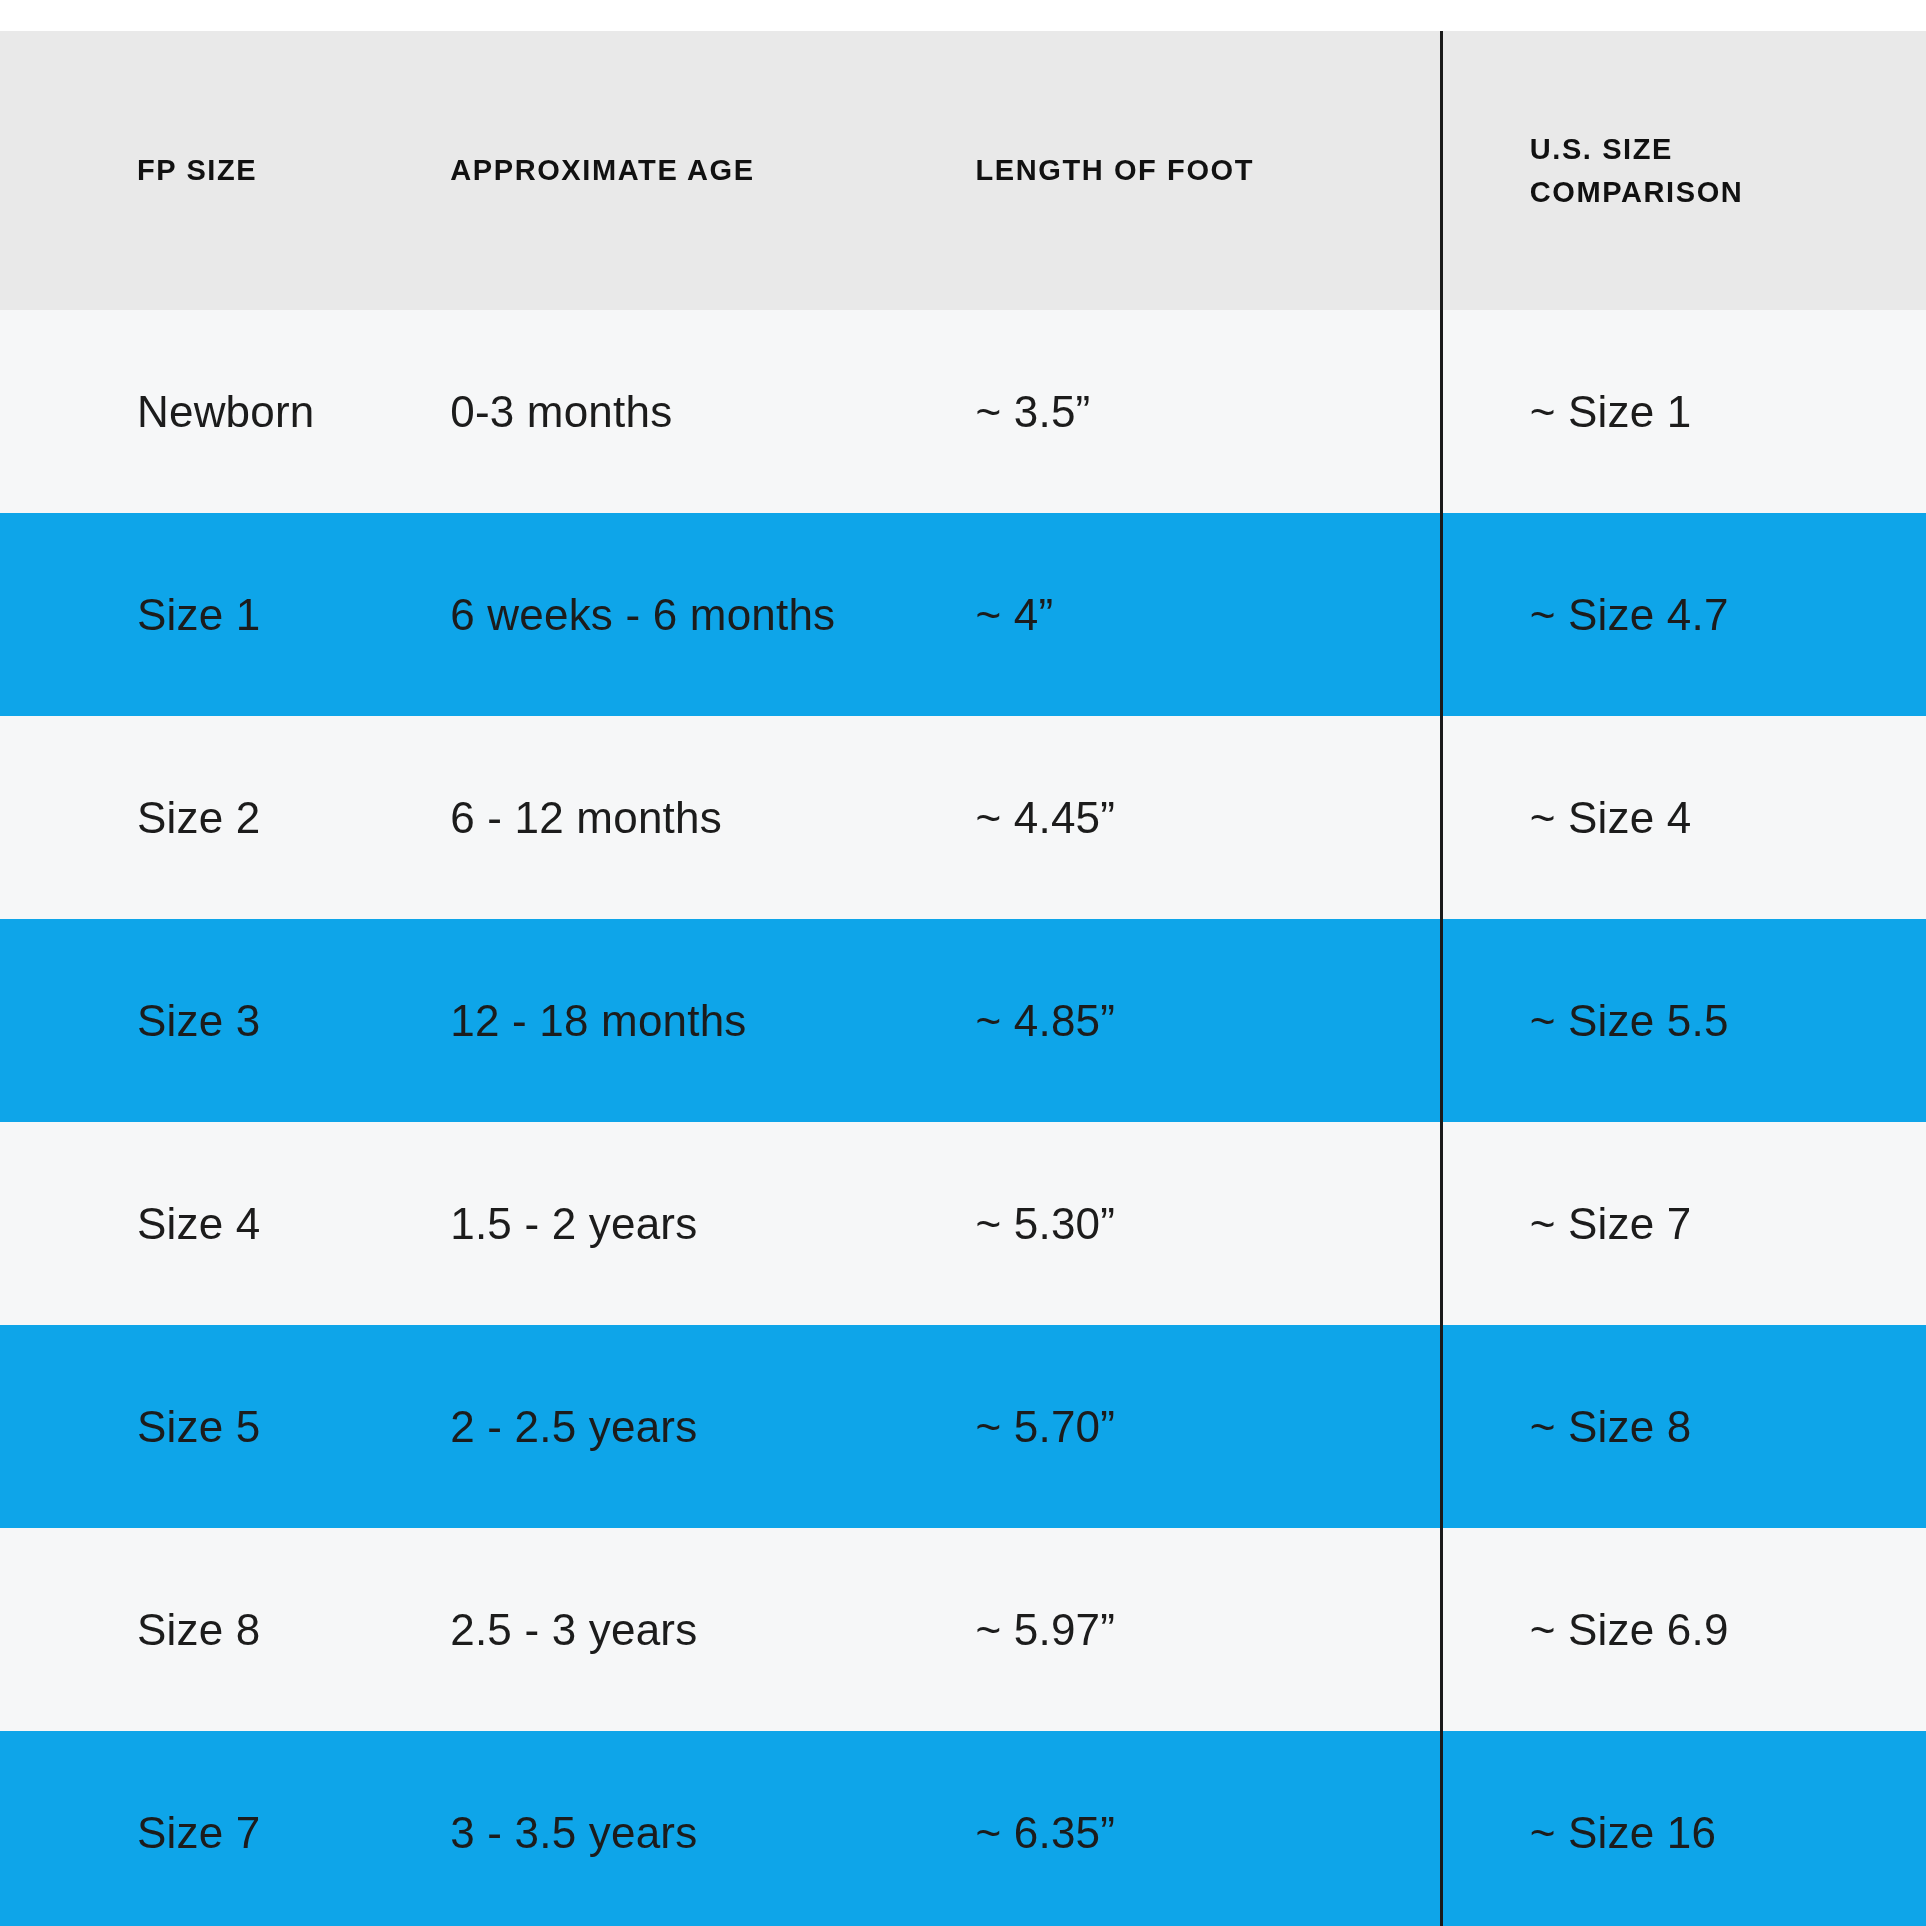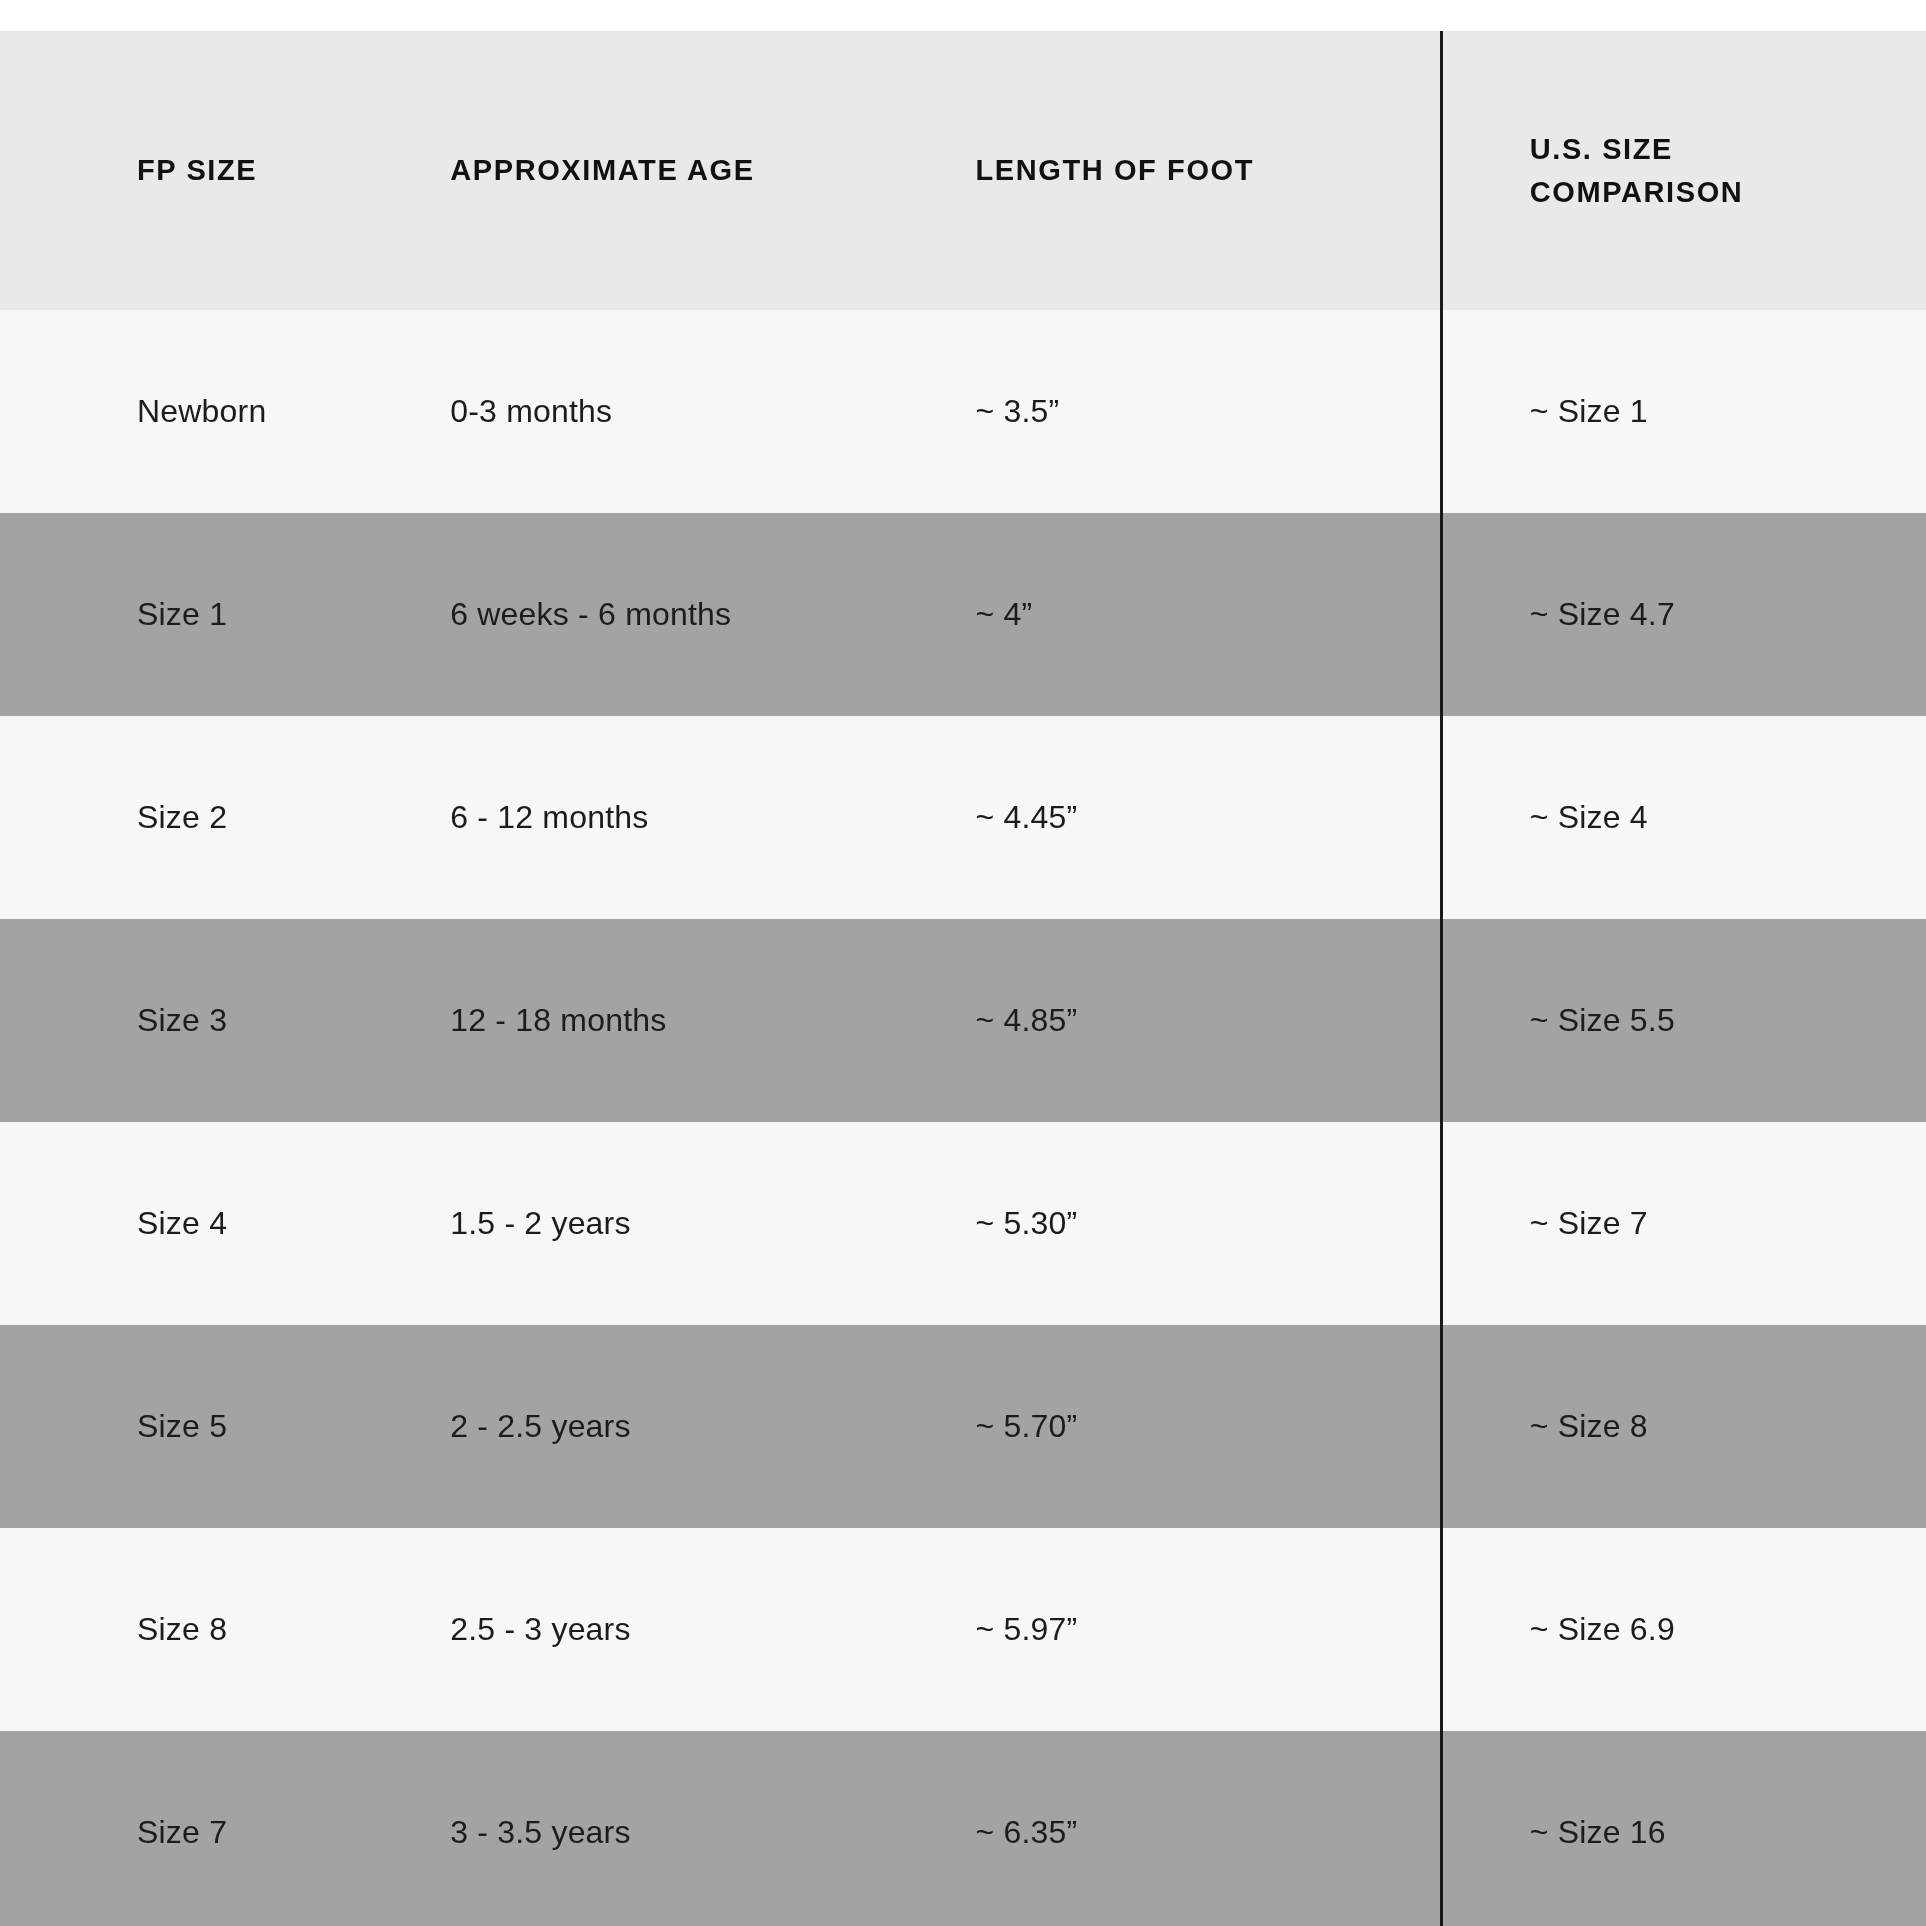--- a/index.html
+++ b/index.html
@@ -47,27 +47,27 @@
   th.cell-fp, td.cell-fp { padding-left: 137px; }
   th.cell-age, td.cell-age { padding-left: 0px; }
   th.cell-length, td.cell-length { padding-left: 0px; }
   th.cell-us, td.cell-us { padding-left: 89px; }
 
   thead th.cell-fp { padding-left: 137px; }
 
   tbody td {
     height: 201px;
     vertical-align: middle;
-    font-size: 32px;
+    font-size: 44px;
     font-weight: 400;
     color: #1c1c1c;
     letter-spacing: 0.2px;
   }
   tbody tr.odd td { background: #f6f7f8; }
-  tbody tr.even td { background: #a3a3a3; }
+  tbody tr.even td { background: #0ea5e9; }
 
   
   .divider {
     position: absolute;
     top: 0;
     bottom: 0;
     left: 1440px;
     width: 3px;
     background: #1a1a1a;
   }

